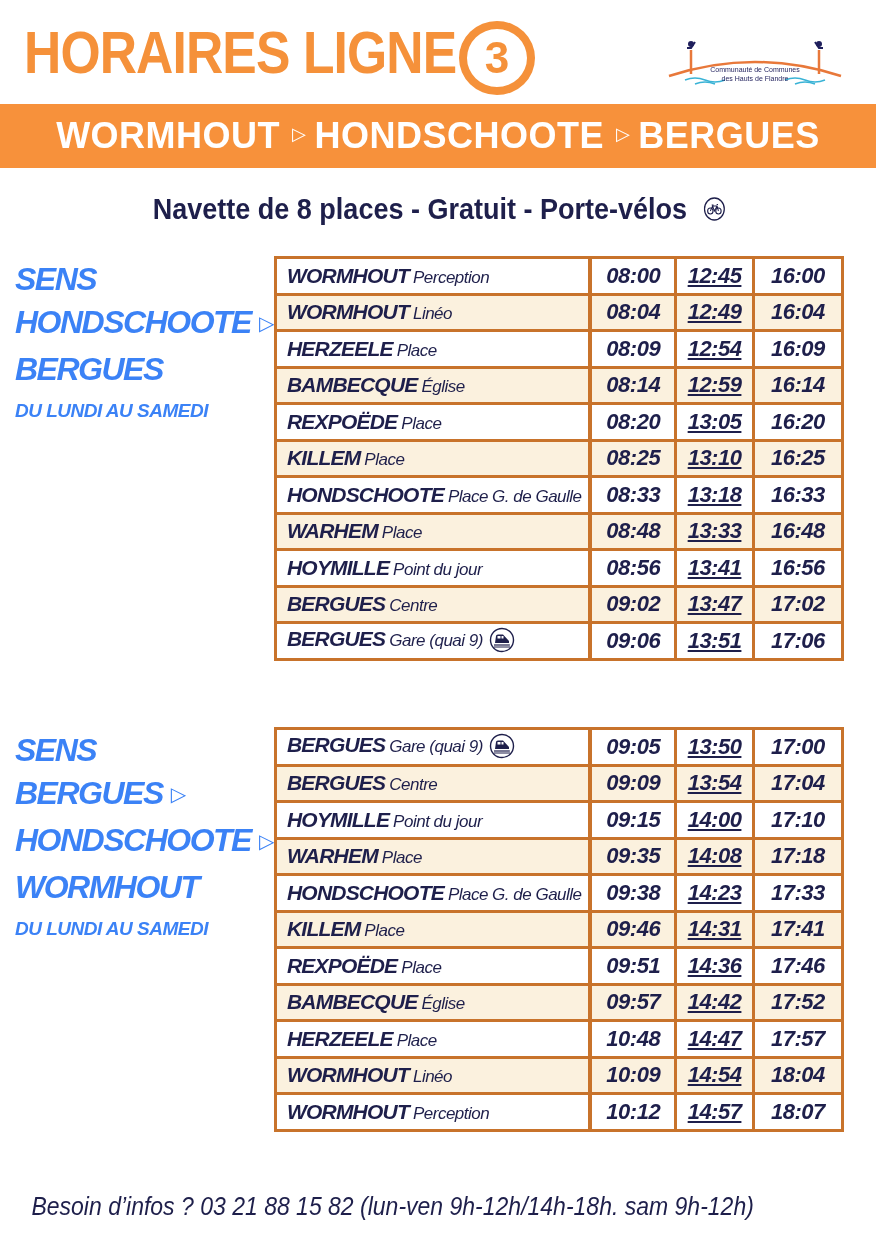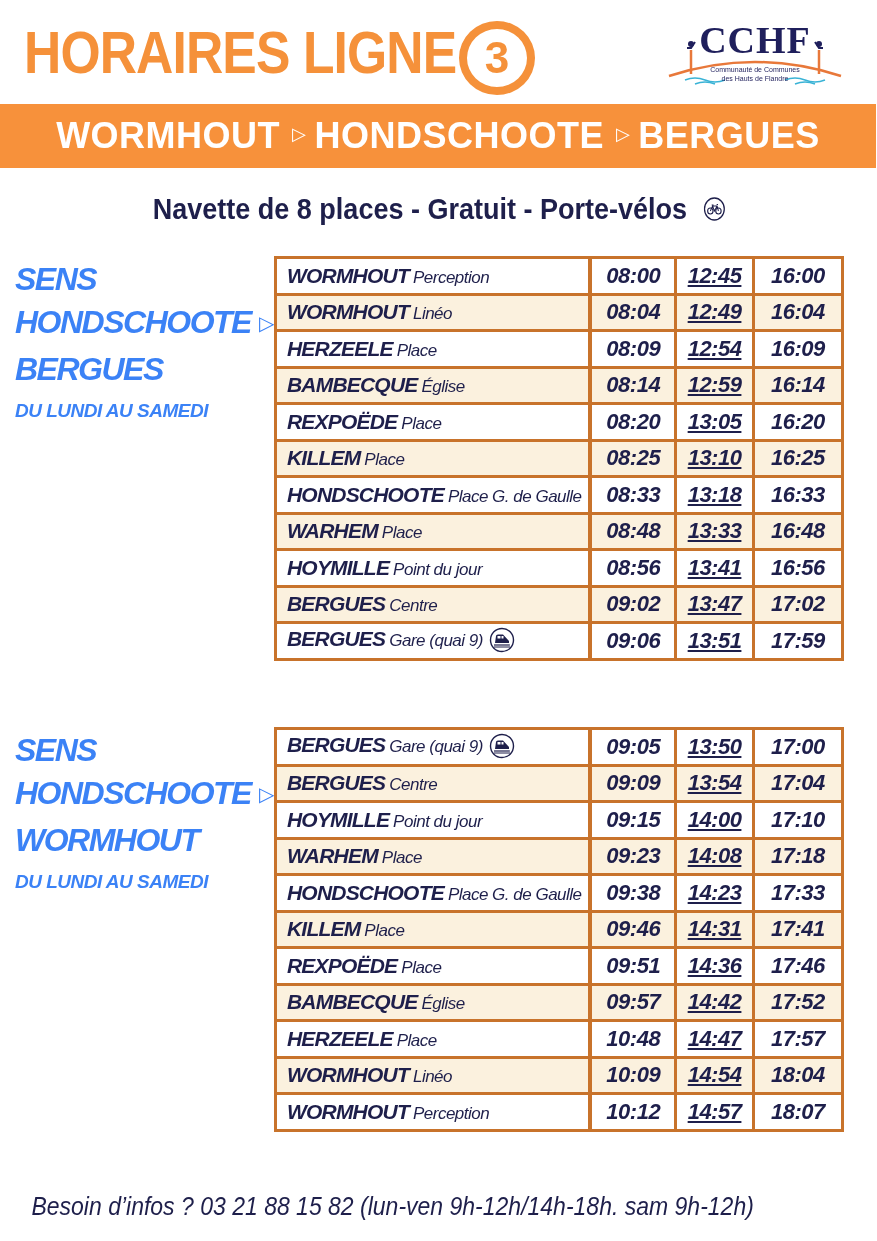--- a/index.html
+++ b/index.html
@@ -109,21 +109,20 @@
 </style>
 </head>
 <body>
 
 <div class="title">HORAIRES LIGNE</div>
 <div class="line-circle">
   <span>3</span>
 </div>
 
 <div class="logo">
-  <div class="logo-text">CCHF</div>
   <svg width="180" height="70" viewBox="0 0 180 70">
     <path d="M4 58 Q90 30 176 58" stroke="#e8783a" stroke-width="2.5" fill="none"></path>
     <line x1="26" y1="32" x2="26" y2="56" stroke="#e8783a" stroke-width="2.5"></line>
     <line x1="154" y1="32" x2="154" y2="56" stroke="#e8783a" stroke-width="2.5"></line>
     <circle cx="26" cy="26" r="3" fill="#1f1f5c"></circle>
     <path d="M22 30 L26 30 L30 24" stroke="#1f1f5c" stroke-width="2" fill="none"></path>
     <circle cx="154" cy="26" r="3" fill="#1f1f5c"></circle>
     <path d="M150 24 L154 30 L158 30" stroke="#1f1f5c" stroke-width="2" fill="none"></path>
     <path d="M20 62 Q30 58 40 62 T60 62" stroke="#3ab3d6" stroke-width="1.5" fill="none"></path>
     <path d="M120 62 Q130 58 140 62 T160 62" stroke="#3ab3d6" stroke-width="1.5" fill="none"></path>
@@ -227,27 +226,28 @@
       <td class="stop"><span class="town">BERGUES</span><span class="place">Gare (quai 9)</span><svg class="train-icon" viewBox="0 0 26 26">
             <circle cx="13" cy="13" r="11.5" stroke="#1e1f4b" stroke-width="1.4" fill="#fff"></circle>
             <path d="M6 16 L7 9 Q7 7.5 9 7.5 L14 7.5 L20 14 L20 16 Z" fill="#1e1f4b"></path>
             <rect x="8.5" y="9" width="3" height="2.5" fill="#fff"></rect>
             <rect x="12.5" y="9" width="2" height="2.5" fill="#fff"></rect>
             <line x1="5" y1="18" x2="21" y2="18" stroke="#1e1f4b" stroke-width="1.2"></line>
             <line x1="5" y1="20" x2="21" y2="20" stroke="#1e1f4b" stroke-width="1"></line>
           </svg></td>
       <td class="time t1">09:06</td>
       <td class="time t2">13:51</td>
-      <td class="time t3">17:59</td>
+      <td class="time t3">17:06</td>
     </tr>
   </tbody>
 </table>
 
 <div class="sens" style="top:729px">
   <div>SENS</div>
+  <div><span>BERGUES</span><span class="tri">▷</span></div>
   <div><span>HONDSCHOOTE</span><span class="tri">▷</span></div>
   <div>WORMHOUT</div>
   <div class="days">DU LUNDI AU SAMEDI</div>
 </div>
 
 <table class="tbl" style="top:727px">
   <tbody>
     <tr>
       <td class="stop"><span class="town">BERGUES</span><span class="place">Gare (quai 9)</span><svg class="train-icon" viewBox="0 0 26 26">
             <circle cx="13" cy="13" r="11.5" stroke="#1e1f4b" stroke-width="1.4" fill="#fff"></circle>
@@ -268,21 +268,21 @@
       <td class="time t3">17:04</td>
     </tr>
     <tr>
       <td class="stop"><span class="town">HOYMILLE</span><span class="place">Point du jour</span></td>
       <td class="time t1">09:15</td>
       <td class="time t2">14:00</td>
       <td class="time t3">17:10</td>
     </tr>
     <tr>
       <td class="stop"><span class="town">WARHEM</span><span class="place">Place</span></td>
-      <td class="time t1">09:23</td>
+      <td class="time t1">09:35</td>
       <td class="time t2">14:08</td>
       <td class="time t3">17:18</td>
     </tr>
     <tr>
       <td class="stop"><span class="town">HONDSCHOOTE</span><span class="place">Place G. de Gaulle</span></td>
       <td class="time t1">09:38</td>
       <td class="time t2">14:23</td>
       <td class="time t3">17:33</td>
     </tr>
     <tr>

